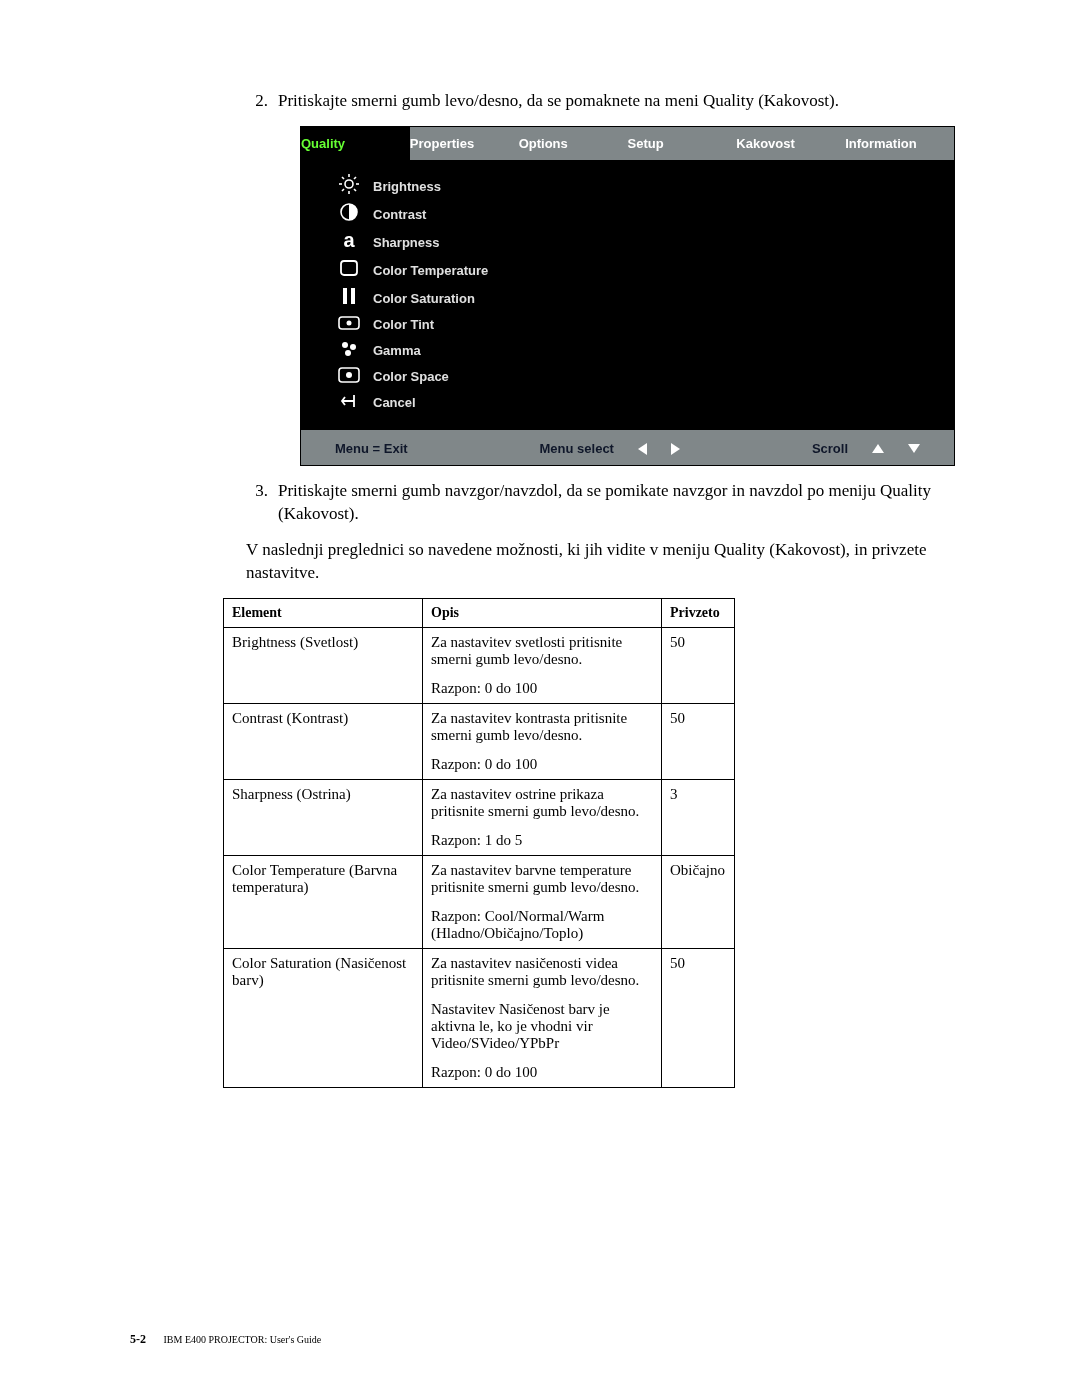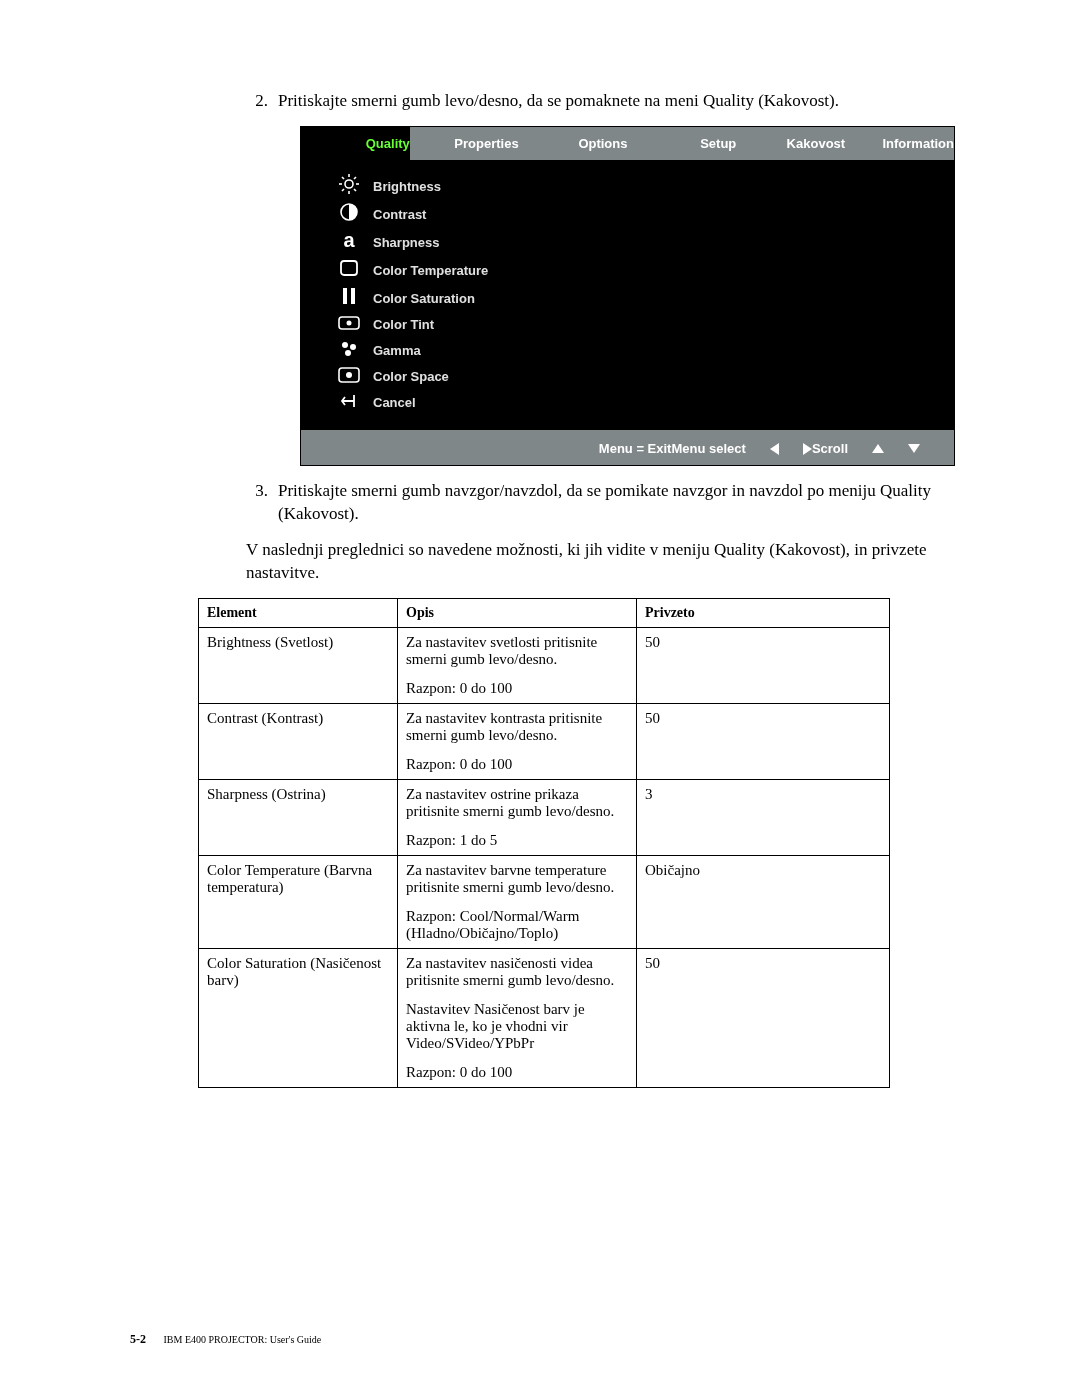--- a/index.html
+++ b/index.html
@@ -4,37 +4,37 @@
 <style>
   html,body{margin:0;padding:0;background:#fff;font-family:"Times New Roman",Times,serif;color:#000;}
   .page{width:1080px;height:1397px;position:relative;box-sizing:border-box;padding:90px 130px 60px 130px;}
   .step{display:flex;margin:0 0 14px 116px;font-size:17px;line-height:1.32;}
   .step .num{width:22px;flex:none;text-align:right;margin-right:10px;}
   .step .txt{flex:1;}
   .para{margin:14px 0 14px 116px;font-size:17px;line-height:1.32;}
   
   .osd{margin:10px 0 14px 170px;width:653px;background:#000;font-family:Arial,Helvetica,sans-serif;font-size:14px;color:#fff;border:1px solid #000;}
   .osd-tabs{display:flex;background:#808789;}
-  .osd-tab{flex:1;text-align:right;padding:9px 0;font-weight:bold;color:#fff;font-size:13px;}
+  .osd-tab{flex:1;text-align:left;padding:9px 0;font-weight:bold;color:#fff;font-size:13px;}
   .osd-tab.active{background:#000;}
   .osd-tab.active .lbl{color:#66ff33;}
   .osd-body{padding:10px 0 10px 0;}
   .osd-row{display:flex;align-items:flex-end;padding:4px 0 4px 24px;color:#e0e0e0;font-weight:bold;font-size:13px;}
   .osd-ico{width:48px;flex:none;display:flex;justify-content:center;}
   .osd-ico svg{display:block;}
   .osd-divider{height:2px;background:#808789;margin-top:6px;}
-  .osd-footer{background:#808789;color:#ffffff;display:flex;align-items:center;justify-content:flex-end;padding:9px 34px;font-weight:bold;font-size:13px;}
+  .osd-footer{background:#808789;color:#0f172a;display:flex;align-items:center;justify-content:space-between;padding:9px 34px;font-weight:bold;font-size:13px;}
   .osd-footer .grp{display:flex;align-items:center;gap:24px;}
   .tri{display:inline-block;width:0;height:0;}
   .tri.l{border-top:6px solid transparent;border-bottom:6px solid transparent;border-right:9px solid #fff;}
   .tri.r{border-top:6px solid transparent;border-bottom:6px solid transparent;border-left:9px solid #fff;}
   .tri.u{border-left:6px solid transparent;border-right:6px solid transparent;border-bottom:9px solid #fff;}
   .tri.d{border-left:6px solid transparent;border-right:6px solid transparent;border-top:9px solid #fff;}
   
-  table.spec{border-collapse:collapse;width:692px;margin-left:68px;font-size:15px;}
+  table.spec{border-collapse:collapse;width:512px;margin-left:93px;font-size:15px;}
   table.spec th,table.spec td{border:1px solid #000;padding:6px 8px;vertical-align:top;text-align:left;}
   table.spec th{font-weight:bold;font-size:14px;}
   table.spec td.opis div{margin-bottom:12px;}
   table.spec td.opis div:last-child{margin-bottom:0;}
   .footer{position:absolute;left:130px;bottom:50px;font-size:14px;}
   .footer .pn{font-weight:bold;font-size:12px;margin-right:14px;}
   .footer .ft{font-size:10px;}
 </style>
 </head>
 <body>

